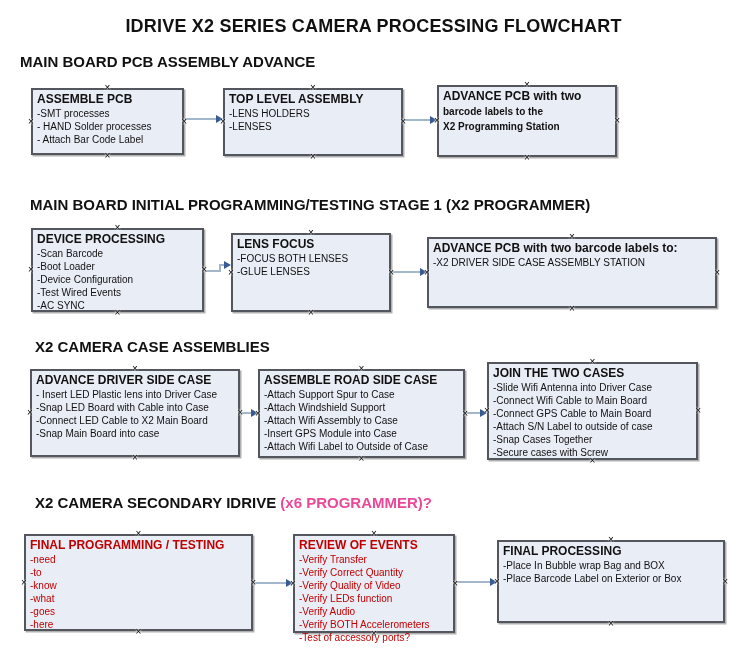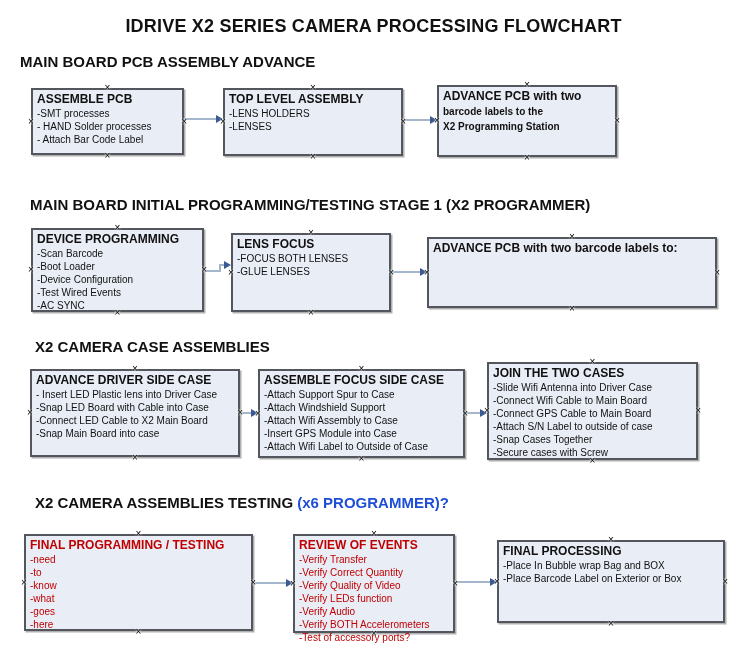--- a/index.html
+++ b/index.html
@@ -7,21 +7,21 @@
     position:relative;width:747px;height:662px;background:#ffffff;
     font-family:"Liberation Sans", sans-serif;color:#111;overflow:hidden;padding-left:42px;
   }
   .chart-title{
     position:absolute;top:16px;left:0;width:747px;text-align:center;
     font-size:18px;font-weight:bold;color:#111;letter-spacing:.2px;
   }
   .sec-h{
     position:absolute;font-size:15px;font-weight:bold;color:#111;white-space:nowrap;
   }
-  .sec-h .accent{color:#1d4ed8;}
+  .sec-h .accent{color:#ec4899;}
   .sh-1{left:20px;top:53px;}
   .sh-2{left:20px;top:196px;margin-left:10px;}
   .sh-3{left:35px;top:338px;}
   .sh-4{left:35px;top:494px;}
 
   .fc-box{
     position:absolute;box-sizing:border-box;
     background:#e9edf6;border:2px solid #53565c;
     box-shadow:1.5px 1.5px 0 #b0b0b0;
     padding:2px 3px 0 4px;
@@ -88,21 +88,21 @@
   <div class="sec-h sh-1">
     <span>MAIN BOARD PCB ASSEMBLY ADVANCE</span>
   </div>
   <div class="sec-h sh-2">
     <span>MAIN BOARD INITIAL PROGRAMMING/TESTING STAGE 1 (X2 PROGRAMMER)</span>
   </div>
   <div class="sec-h sh-3">
     <span>X2 CAMERA CASE ASSEMBLIES</span>
   </div>
   <div class="sec-h sh-4">
-    <span>X2 CAMERA ASSEMBLIES TESTING </span><span class="accent">(x6 PROGRAMMER)?</span>
+    <span>X2 CAMERA SECONDARY IDRIVE </span><span class="accent">(x6 PROGRAMMER)?</span>
   </div>
 
   <div class="fc-box b-a1">
     <div class="box-title">ASSEMBLE PCB</div>
     <div class="box-lines">
         <div>-SMT processes</div>
         <div>- HAND Solder processes</div>
         <div>- Attach Bar Code Label</div>
       </div>
   <span class="handle h-t">×</span>
@@ -127,21 +127,21 @@
         <div>barcode labels to the</div>
         <div> X2 Programming Station</div>
       </div>
   <span class="handle h-t">×</span>
       <span class="handle h-b">×</span>
       <span class="handle h-l">×</span>
       <span class="handle h-r">×</span>
     </div>
 
   <div class="fc-box b-b1">
-    <div class="box-title">DEVICE PROGRAMMING</div>
+    <div class="box-title">DEVICE PROCESSING</div>
     <div class="box-lines">
         <div>-Scan Barcode</div>
         <div>-Boot Loader</div>
         <div>-Device Configuration</div>
         <div>-Test Wired Events</div>
         <div>-AC SYNC</div>
       </div>
   <span class="handle h-t">×</span>
       <span class="handle h-b">×</span>
       <span class="handle h-l">×</span>
@@ -153,41 +153,44 @@
         <div>-FOCUS BOTH LENSES</div>
         <div>-GLUE LENSES</div>
       </div>
   <span class="handle h-t">×</span>
       <span class="handle h-b">×</span>
       <span class="handle h-l">×</span>
       <span class="handle h-r">×</span>
     </div>
   <div class="fc-box b-b3">
     <div class="box-title">ADVANCE PCB with two barcode labels to:</div>
+    <div class="box-lines">
+        <div>-X2 DRIVER  SIDE  CASE  ASSEMBLY STATION</div>
+      </div>
   <span class="handle h-t">×</span>
       <span class="handle h-b">×</span>
       <span class="handle h-l">×</span>
       <span class="handle h-r">×</span>
     </div>
 
   <div class="fc-box b-c1">
     <div class="box-title">ADVANCE DRIVER SIDE CASE</div>
     <div class="box-lines">
         <div>- Insert LED Plastic lens into Driver Case</div>
         <div>-Snap LED Board with Cable into Case</div>
         <div>-Connect LED Cable to X2 Main Board</div>
         <div>-Snap Main Board into case</div>
       </div>
   <span class="handle h-t">×</span>
       <span class="handle h-b">×</span>
       <span class="handle h-l">×</span>
       <span class="handle h-r">×</span>
     </div>
   <div class="fc-box b-c2">
-    <div class="box-title">ASSEMBLE FOCUS SIDE CASE</div>
+    <div class="box-title">ASSEMBLE ROAD SIDE CASE</div>
     <div class="box-lines">
         <div>-Attach Support Spur to Case</div>
         <div>-Attach Windshield Support</div>
         <div>-Attach Wifi Assembly to Case</div>
         <div>-Insert GPS Module into Case</div>
         <div>-Attach Wifi Label to Outside of Case</div>
       </div>
   <span class="handle h-t">×</span>
       <span class="handle h-b">×</span>
       <span class="handle h-l">×</span>

